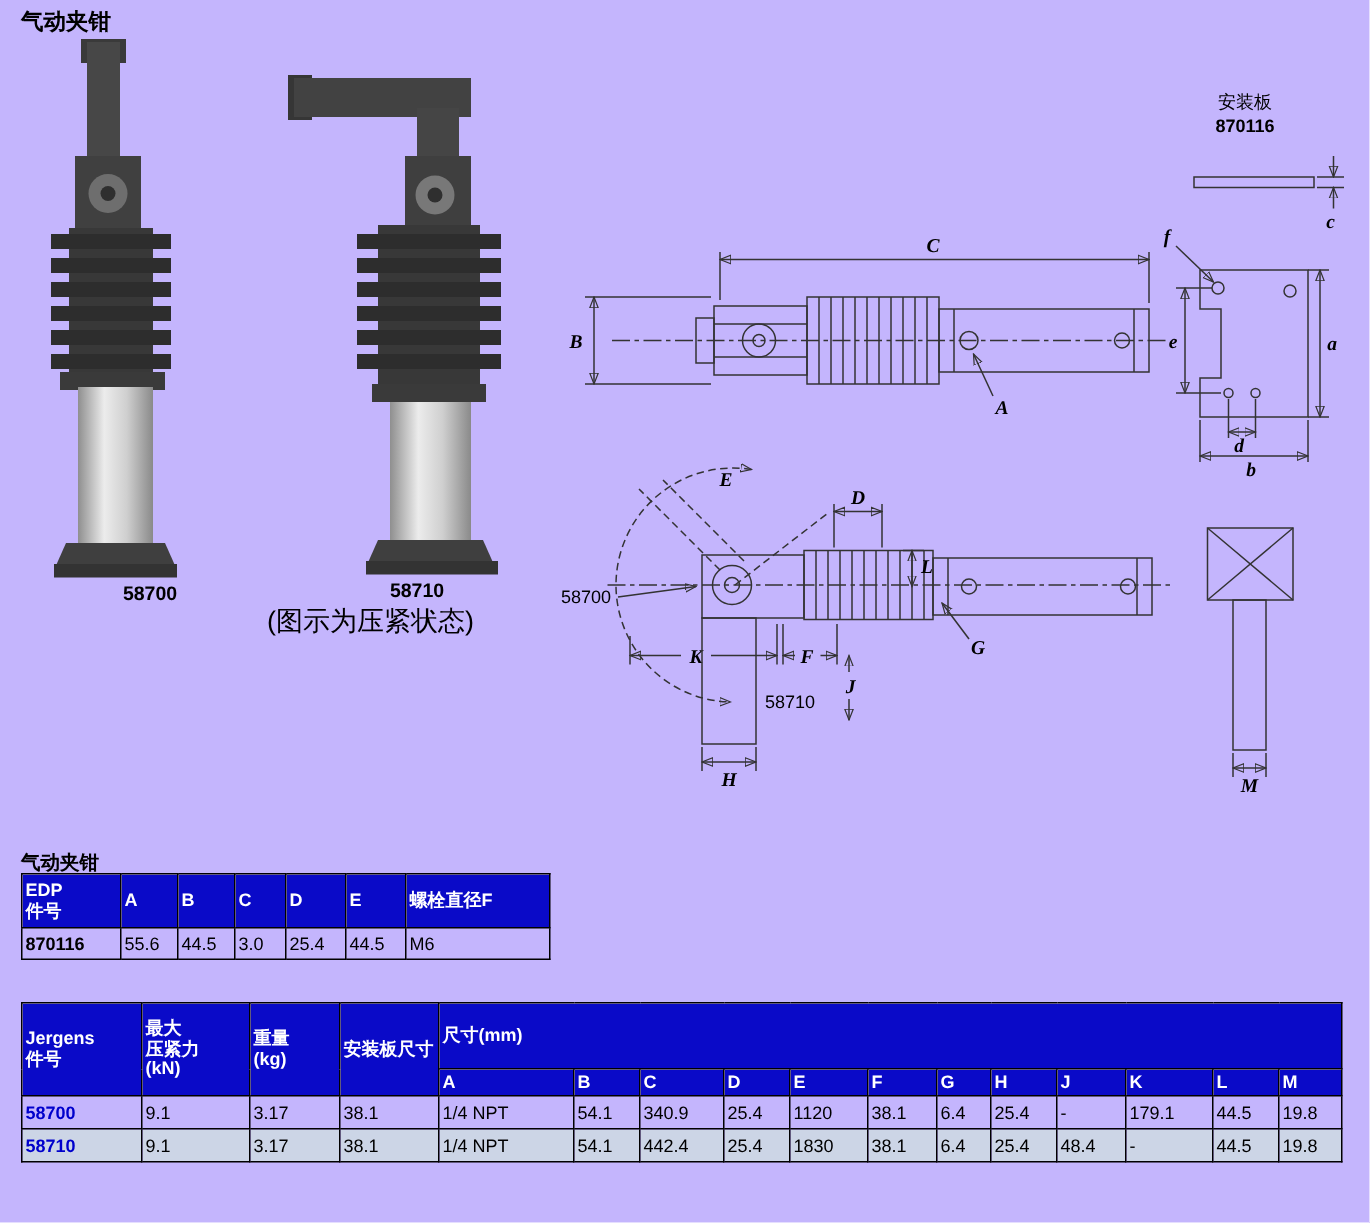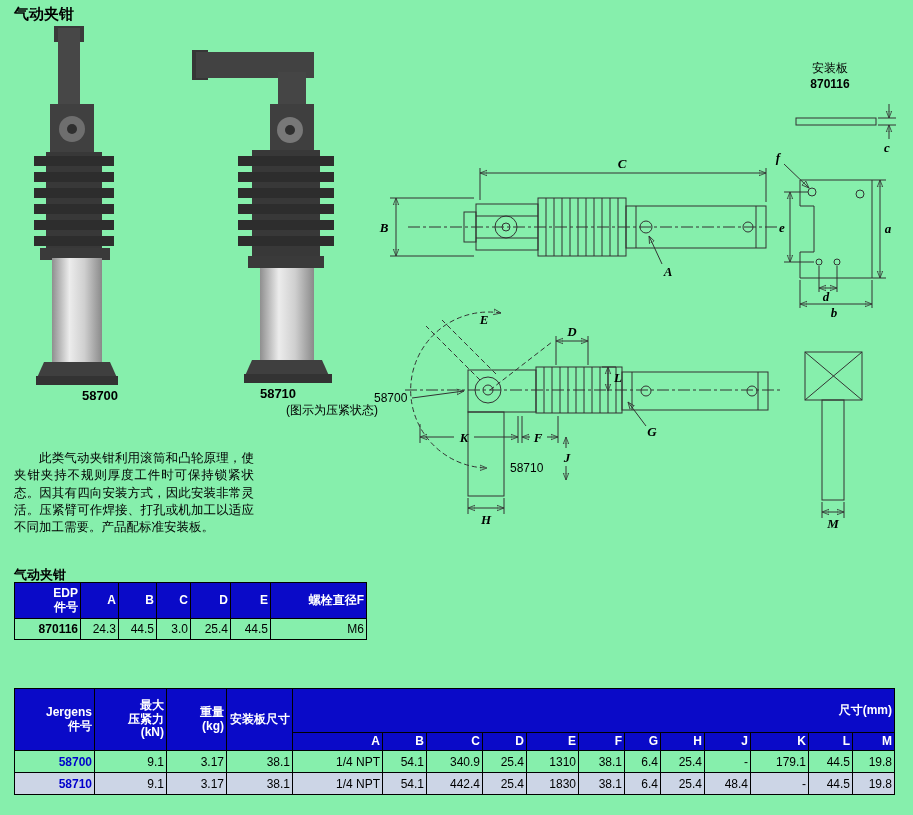--- a/index.html
+++ b/index.html
@@ -1,31 +1,31 @@
 <!DOCTYPE html>
 <html><head>
 <meta charset="utf-8">
 <style>
   *{box-sizing:border-box;margin:0;padding:0}
   html,body{background:#fff}
   body{width:913px;height:815px;font-family:"Liberation Sans",sans-serif;color:#000}
-  .page{position:relative;width:913px;height:815px;overflow:hidden;background:#86efac}
+  .page{position:relative;width:913px;height:815px;overflow:hidden;background:#c4b5fd}
   .title{position:absolute;left:14px;top:5px;font-size:15px;font-weight:bold}
   .photo1{position:absolute;left:22px;top:26px}
   .photo2{position:absolute;left:168px;top:42px}
   .plabel{position:absolute;font-size:13px;font-weight:bold;text-align:center}
   .p1{left:40px;top:388px;width:120px}
   .p2{left:218px;top:386px;width:120px}
-  .caption{position:absolute;left:178px;top:402px;width:200px;text-align:right;font-size:12px}
+  .caption{position:absolute;left:178px;top:402px;width:200px;text-align:left;font-size:18px}
   .desc{position:absolute;left:14px;top:450px;width:240px;font-size:12.5px;line-height:1.38;text-indent:2em;text-align:justify}
   .drawing{position:absolute;left:360px;top:40px}
   .t1title{position:absolute;left:14px;top:566px;font-size:13px;font-weight:bold}
-  table{border-collapse:collapse;position:absolute;font-size:12px;text-align:right;table-layout:fixed}
+  table{border-collapse:collapse;position:absolute;font-size:12px;text-align:left;table-layout:fixed}
   .t1{left:14px;top:582px}
-  .t2{left:14px;top:688px}
+  .t2{left:14px;top:668px}
   th,td{border:1px solid #000;padding:1px 2px;overflow:hidden}
   th{background:#0a0ac8;color:#fff;font-weight:bold;white-space:pre-line;line-height:1.15}
   .t1 thead tr{height:36px}
   .t1 tbody tr{height:21px}
   .t2 tr.h1 th{height:44px}
   .t2 tr.h2 th{height:18px}
   .t2 tbody tr{height:22px}
   td.model{color:#0000cc;font-weight:bold}
   td.b{font-weight:bold}
   tr.alt td{background:#ccd5e6}
@@ -98,21 +98,20 @@
     <rect x="80" y="214" width="76" height="12" fill="#3a3a3a"></rect>
     <rect x="92" y="226" width="54" height="96" fill="url(#cyl2)"></rect>
     <polygon points="84,318 154,318 162,336 76,336" fill="#3f3f3f"></polygon>
     <rect x="76" y="332" width="88" height="9" fill="#333"></rect>
   </svg>
 
   <div class="plabel p1">58700</div>
   <div class="plabel p2">58710</div>
   <div class="caption">(图示为压紧状态)</div>
 
-  <p class="desc">此类气动夹钳利用滚筒和凸轮原理，使夹钳夹持不规则厚度工件时可保持锁紧状态。因其有四向安装方式，因此安装非常灵活。压紧臂可作焊接、打孔或机加工以适应不同加工需要。产品配标准安装板。</p>
 
   <svg class="drawing" width="550" height="510" viewBox="0 0 550 510">
     <defs>
       <marker id="arr" viewBox="0 0 10 10" refX="9" refY="5" markerWidth="8" markerHeight="8" orient="auto-start-reverse">
         <path d="M0,1.5 L9,5 L0,8.5 z" fill="#333" stroke="none"></path>
       </marker>
     </defs>
 
     <g>
       <line class="cl" x1="48" y1="187" x2="420" y2="187"></line>
@@ -295,21 +294,21 @@
         <th>B</th>
         <th>C</th>
         <th>D</th>
         <th>E</th>
         <th>螺栓直径F</th>
       </tr>
     </thead>
     <tbody>
       <tr>
         <td class="b">870116</td>
-        <td>24.3</td>
+        <td>55.6</td>
         <td>44.5</td>
         <td>3.0</td>
         <td>25.4</td>
         <td>44.5</td>
         <td>M6</td>
       </tr>
     </tbody>
   </table>
 
   <table class="t2">
@@ -361,21 +360,21 @@
     <tbody>
       <tr>
         <td class="model">58700</td>
         <td>9.1</td>
         <td>3.17</td>
         <td>38.1</td>
         <td>1/4 NPT</td>
         <td>54.1</td>
         <td>340.9</td>
         <td>25.4</td>
-        <td>1310</td>
+        <td>1120</td>
         <td>38.1</td>
         <td>6.4</td>
         <td>25.4</td>
         <td>-</td>
         <td>179.1</td>
         <td>44.5</td>
         <td>19.8</td>
       </tr>
       <tr class="alt">
         <td class="model">58710</td>

